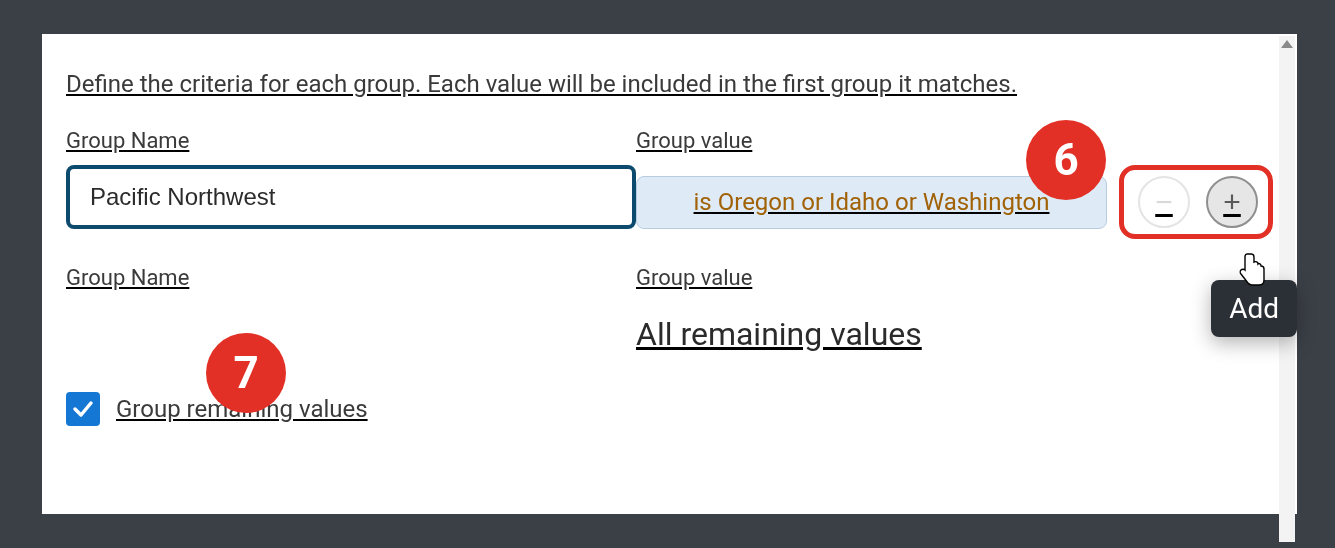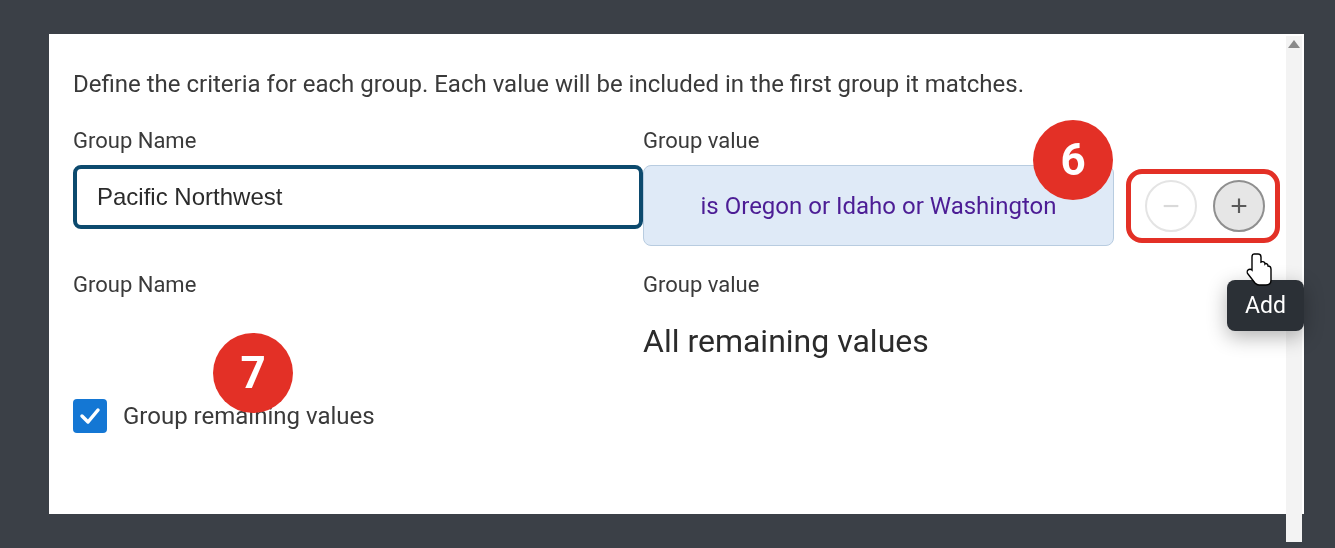--- a/index.html
+++ b/index.html
@@ -6,26 +6,27 @@
     body {
       background: #3b4047;
       font-family: -apple-system, BlinkMacSystemFont, "Segoe UI", Roboto, Helvetica, Arial, sans-serif;
       width: 1335px;
       height: 548px;
       position: relative;
       overflow: hidden;
     }
     .panel {
       position: absolute;
-      left: 49px;
+      left: 42px;
       top: 34px;
       width: 1255px;
       height: 480px;
       background: #fff;
       padding: 36px 24px 7px 24px;
+      text-decoration: underline;
     }
     .instructions {
       font-size: 24px;
       color: #3a3a3a;
       margin-bottom: 30px;
       font-weight: 400;
     }
     .row {
       display: grid;
       grid-template-columns: 570px 1fr;
@@ -49,29 +50,29 @@
       background: #fff;
       outline: none;
     }
     .value-line {
       display: flex;
       align-items: center;
       gap: 12px;
     }
     .value-pill {
       flex: 1;
-      height: 81px;
+      height: 53px;
       border: 1px solid #b8cce0;
       background: #dfeaf7;
       border-radius: 8px;
       display: flex;
       align-items: center;
       justify-content: center;
       font-size: 24px;
-      color: #4c1d95;
+      color: #a16207;
     }
     .icon-btn {
       width: 52px;
       height: 52px;
       border-radius: 50%;
       border: 2px solid #c7c7c7;
       background: #fff;
       display: flex;
       align-items: center;
       justify-content: center;
@@ -151,21 +152,21 @@
       display: flex;
       align-items: center;
       justify-content: center;
     }
     .chk svg { width: 24px; height: 24px; }
     .chk-label { font-size: 24px; color: #3a3a3a; }
     .tooltip {
       position: absolute;
       background: #2b3036;
       color: #fff;
-      font-size: 23px;
+      font-size: 28px;
       padding: 12px 18px;
       border-radius: 8px;
       box-shadow: 0 6px 20px rgba(0,0,0,.3);
       top: 246px;
       right: 0px;
       z-index: 5;
     }
     .cursor {
       position: absolute;
       top: 218px;

